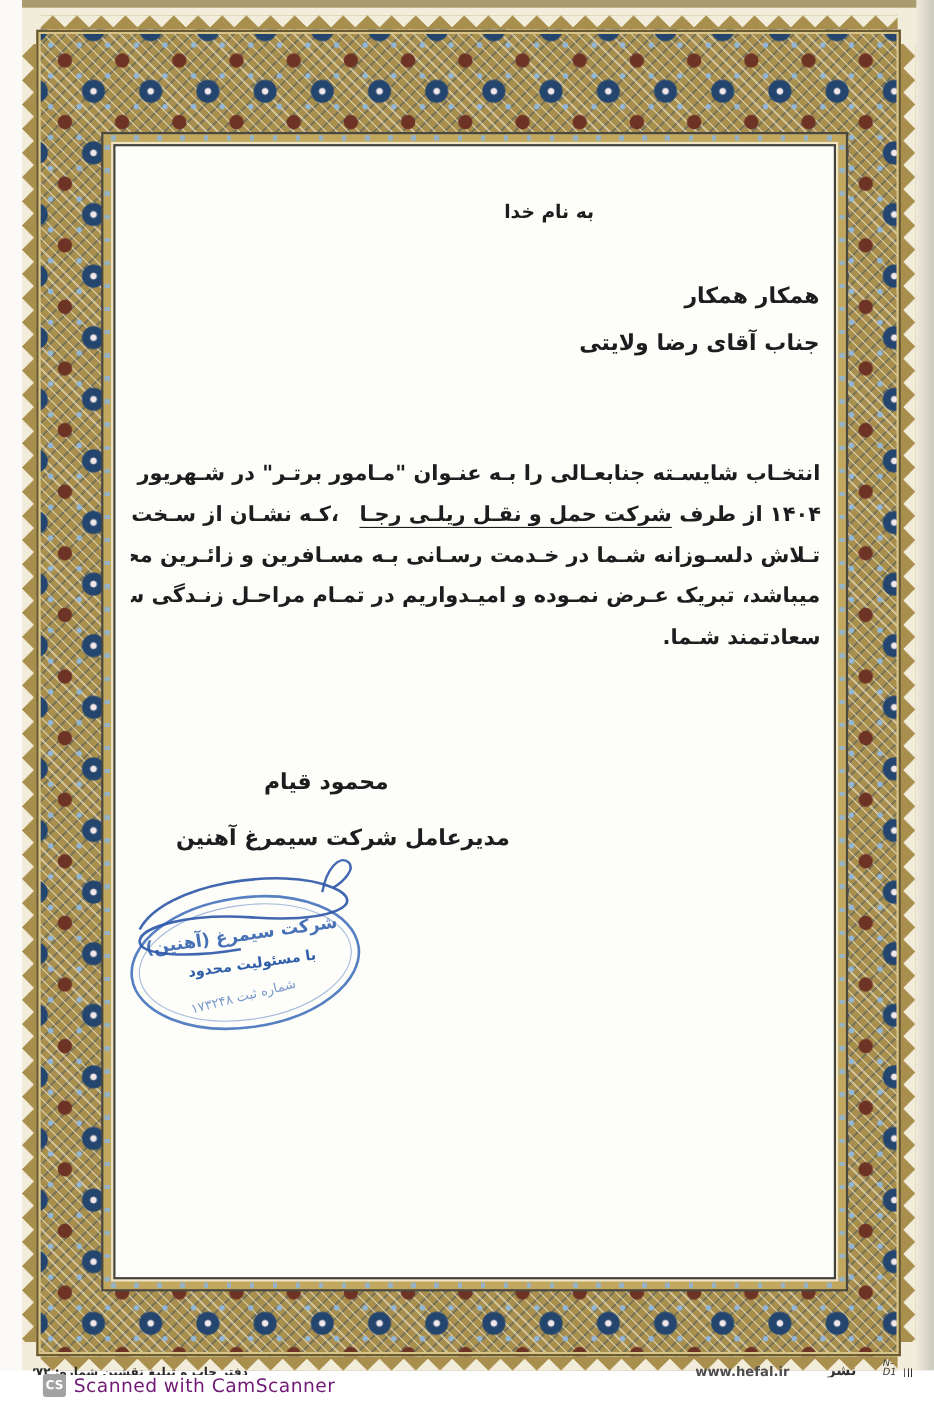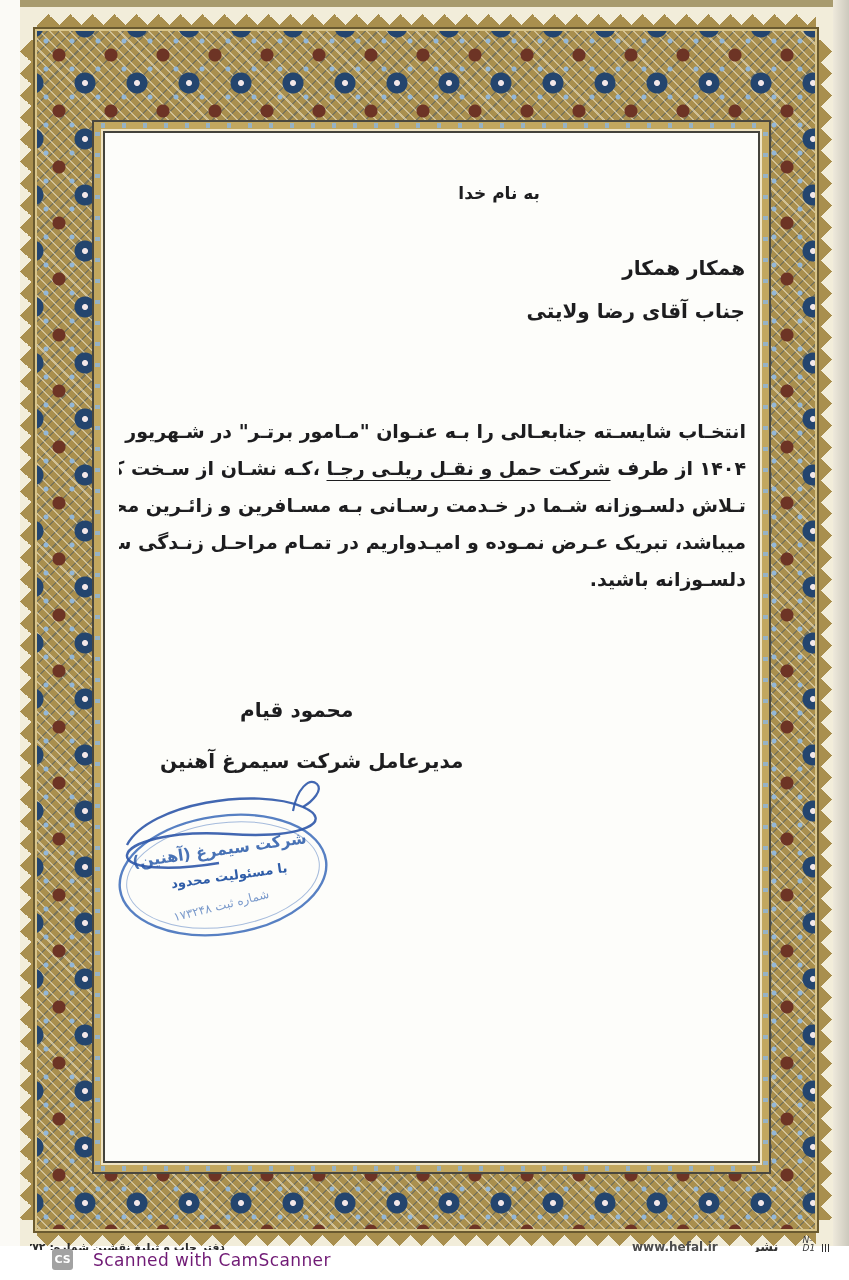--- a/index.html
+++ b/index.html
@@ -56,29 +56,29 @@
 
   
   .fa { direction:rtl; color:#1d1d1f; font-weight:bold; }
   .basmala { position:absolute; top:50px; right:218px; font-size:17px; }
   .greet1 { position:absolute; top:123px; right:13px; font-size:20px; }
   .greet2 { position:absolute; top:166px; right:13px; font-size:20px; }
   .bodytext { position:absolute; top:280px; right:12px; left:14px; font-size:19px; }
   .bline { height:37px; line-height:37px; text-align:justify; text-align-last:justify;
            white-space:nowrap; overflow:hidden; }
   .bline.last { text-align-last:right; }
-  .uline { text-decoration:underline; text-underline-offset:5px; }
+  .uline { text-decoration:underline; text-underline-offset:5px;margin-left:12px; }
   .sig-name { position:absolute; top:565px; left:135px; font-size:20px; }
   .sig-title { position:absolute; top:616px; left:55px; font-size:20px; }
   .stamp-wrap { position:absolute; left:0px; top:640px; width:285px; height:200px; }
 
   
   .print-credit { position:absolute; left:30px; top:1240px; width:195px; height:10px; overflow:hidden;
     direction:rtl; font-size:11px; line-height:15px; color:#2b2b2b; font-weight:bold; white-space:nowrap; }
-  .cam-bar { position:absolute; left:20px; top:1249px; display:flex; align-items:center; gap:20px;padding-left:32px; }
+  .cam-bar { position:absolute; left:7px; top:1249px; display:flex; align-items:center; gap:7px;padding-left:32px; }
   .cam-badge { width:21px; height:21px; border-radius:3px; background:#a2a2a2; color:#ffffff;
     font-size:11px; font-weight:bold; display:flex; align-items:center; justify-content:center; }
   .cam-label { font-size:17px; color:#701a75; letter-spacing:.4px; }
   .publisher { position:absolute; left:632px; top:1236px; width:198px; height:16px; overflow:hidden;
     display:flex; align-items:flex-start; gap:24px; }
   .pub-url { font-size:12px; font-weight:bold; color:#4c4c4c; line-height:22px; }
   .pub-name { font-size:13px; font-weight:bold; color:#333; direction:rtl; line-height:22px; }
   .pub-right { display:flex; flex-direction:row; align-items:flex-end; }
   .hand-mark { font-size:9px; color:#3a3a3a; font-style:italic; line-height:8px; }
   .barcode { width:46px; height:8px;
@@ -113,21 +113,21 @@
 
     <div class="fa bodytext">
       <div class="bline">انتخـاب شایسـته جنابعـالی را بـه عنـوان "مـامور برتـر" در شـهریور مـاه</div>
       <div class="bline">
         <span>۱۴۰۴ از طرف</span>
         <span class="uline">شرکت حمل و نقـل ریلـی رجـا</span>
         <span>،کـه نشـان از سـخت کوشـی و</span>
       </div>
       <div class="bline">تـلاش دلسـوزانه شـما در خـدمت رسـانی بـه مسـافرین و زائـرین محتـرم</div>
       <div class="bline">میباشد، تبریک عـرض نمـوده و امیـدواریم در تمـام مراحـل زنـدگی سـربلند و</div>
-      <div class="bline last">دلسـوزانه باشید.</div>
+      <div class="bline last">سعادتمند شـما.</div>
     </div>
 
     <div class="fa sig-name">محمود قیام</div>
     <div class="fa sig-title">مدیرعامل شرکت سیمرغ آهنین</div>
 
     <div class="stamp-wrap">
       <svg width="285" height="200" viewBox="0 0 285 200">
         <g transform="rotate(-8 118 102)">
           <ellipse cx="118" cy="102" rx="104" ry="59" fill="none" stroke="#3a6ab8" stroke-width="2.4" opacity="0.85"></ellipse>
           <ellipse cx="118" cy="102" rx="97" ry="52" fill="none" stroke="#3a6ab8" stroke-width="1" opacity="0.45"></ellipse>

